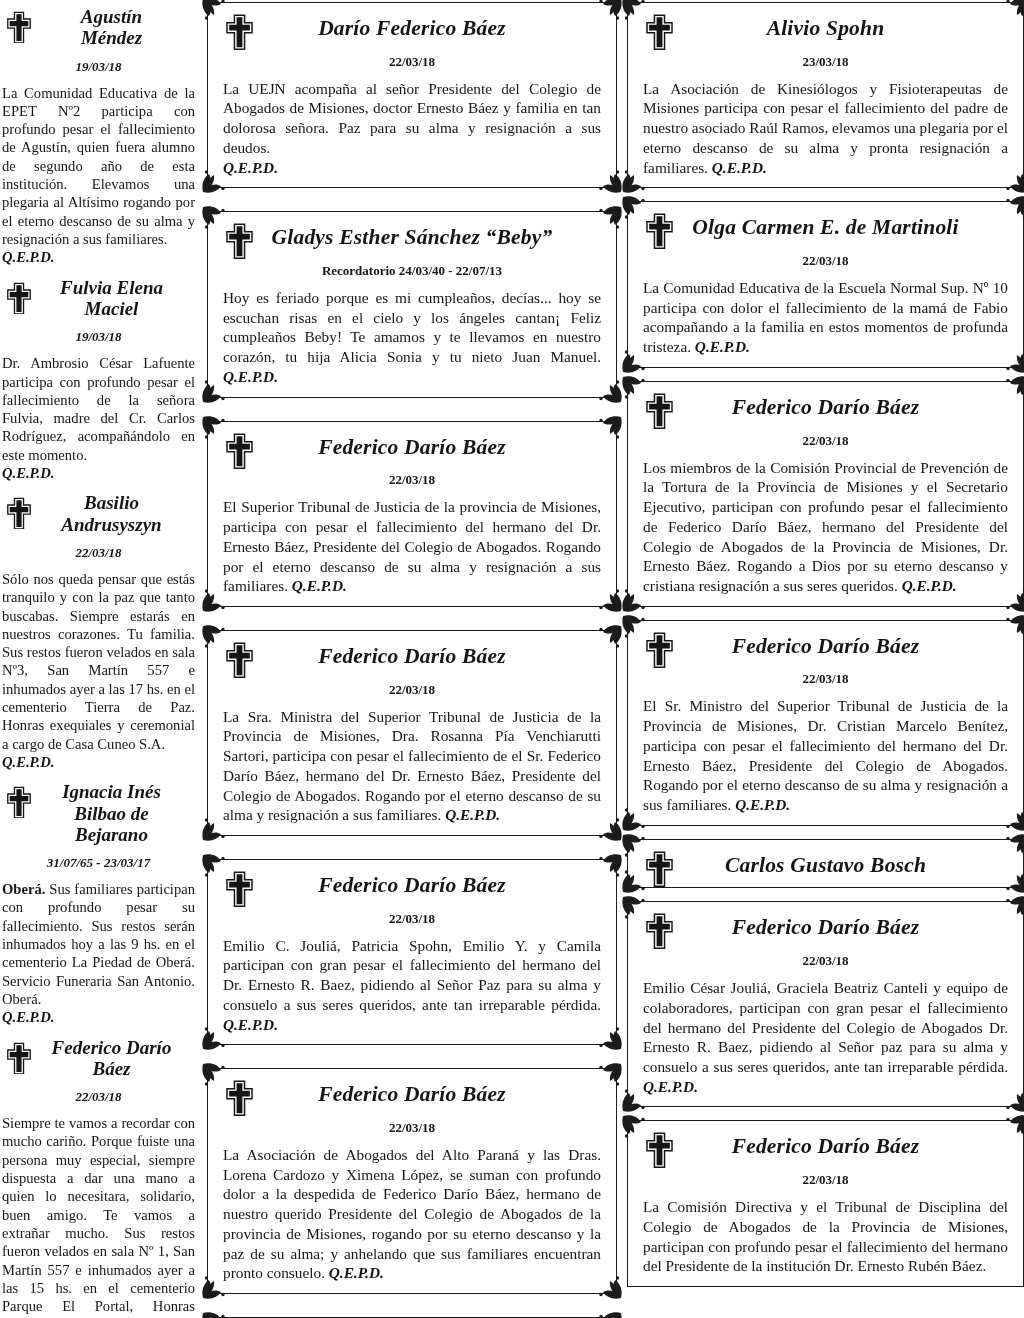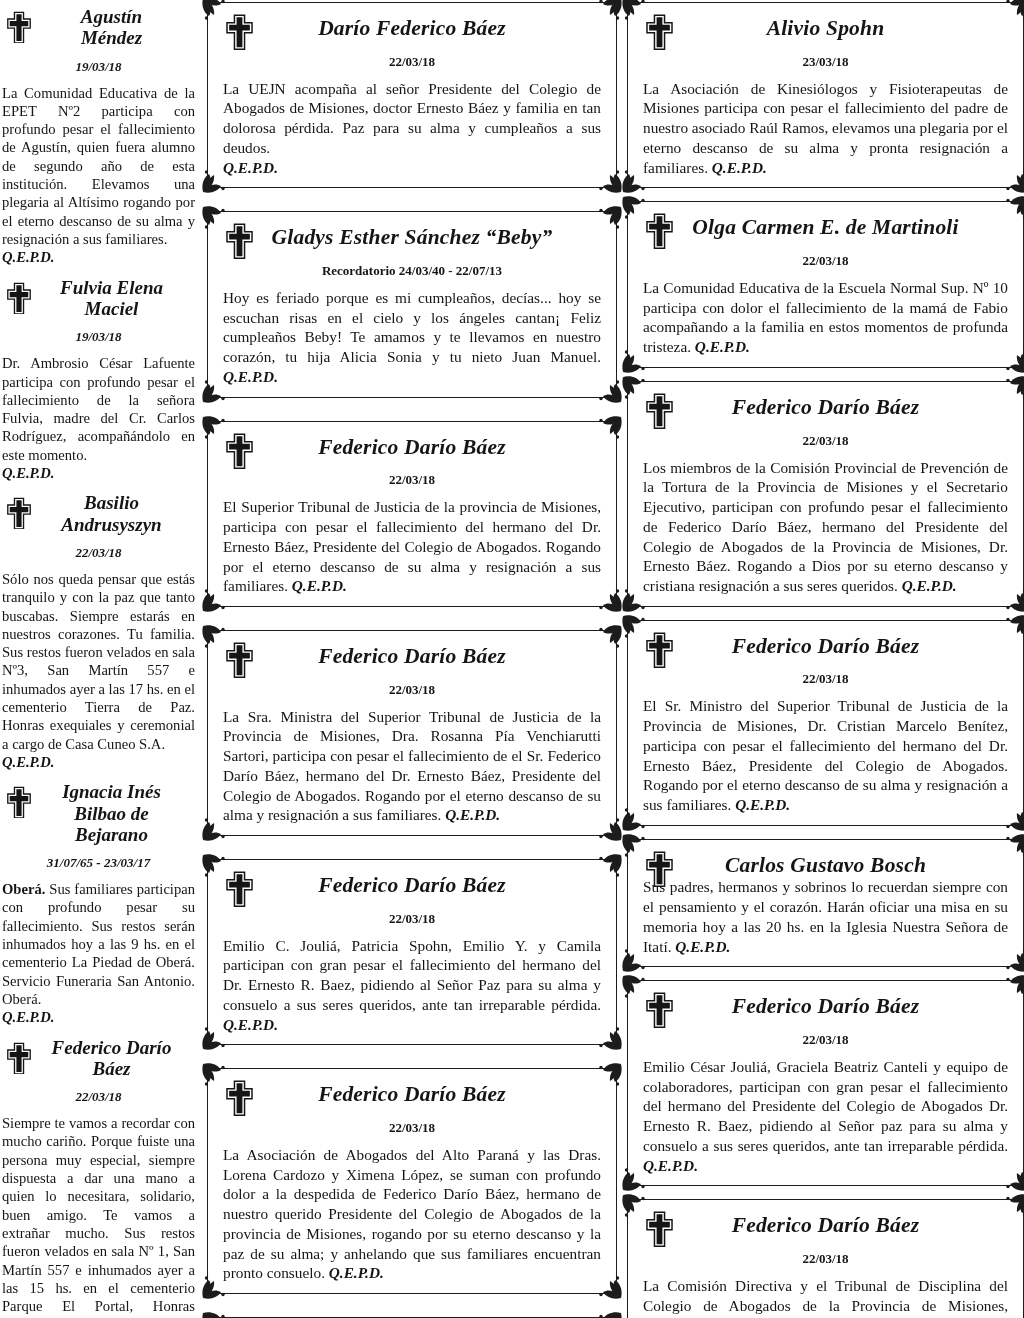--- a/index.html
+++ b/index.html
@@ -172,21 +172,21 @@
         <svg class="orn br" viewBox="0 0 25 25" fill="#1c1c1c">
             <use href="#orn"></use>
           </svg>
         <svg class="bcross" viewBox="-3 -2 35 43">
           <use href="#xc" fill="#151515" stroke="#151515" stroke-width="7"></use>
           <use href="#xc" fill="#ffffff" stroke="#ffffff" stroke-width="3.4"></use>
           <use href="#xc" fill="#151515"></use>
         </svg>
         <h2 class="btitle">Darío Federico Báez</h2>
         <div class="bdate">22/03/18</div>
-        <p class="bbody"><span>La UEJN acompaña al señor Presidente del Colegio de Abogados de Misiones, doctor Ernesto Báez y familia en tan dolorosa pérdida. Paz para su alma y cumpleaños a sus deudos.</span> <b class="qepd block">Q.E.P.D.</b></p>
+        <p class="bbody"><span>La UEJN acompaña al señor Presidente del Colegio de Abogados de Misiones, doctor Ernesto Báez y familia en tan dolorosa señora. Paz para su alma y resignación a sus deudos.</span> <b class="qepd block">Q.E.P.D.</b></p>
       </article>
 
       <article class="bnotice">
         <svg class="orn tl" viewBox="0 0 25 25" fill="#1c1c1c">
             <use href="#orn"></use>
           </svg>
         <svg class="orn tr" viewBox="0 0 25 25" fill="#1c1c1c">
             <use href="#orn"></use>
           </svg>
         <svg class="orn bl" viewBox="0 0 25 25" fill="#1c1c1c">
@@ -415,21 +415,20 @@
           </svg>
         <svg class="orn br" viewBox="0 0 25 25" fill="#1c1c1c">
             <use href="#orn"></use>
           </svg>
         <svg class="bcross" viewBox="-3 -2 35 43">
           <use href="#xc" fill="#151515" stroke="#151515" stroke-width="7"></use>
           <use href="#xc" fill="#ffffff" stroke="#ffffff" stroke-width="3.4"></use>
           <use href="#xc" fill="#151515"></use>
         </svg>
         <h2 class="btitle">Carlos Gustavo Bosch</h2>
-        <p class="bbody"><span>Sus padres, hermanos y sobrinos lo recuerdan siempre con el pensamiento y el corazón. Harán oficiar una misa en su memoria hoy a las 20 hs. en la Iglesia Nuestra Señora de Itatí.</span> <b class="qepd">Q.E.P.D.</b></p>
       </article>
 
       <article class="bnotice">
         <svg class="orn tl" viewBox="0 0 25 25" fill="#1c1c1c">
             <use href="#orn"></use>
           </svg>
         <svg class="orn tr" viewBox="0 0 25 25" fill="#1c1c1c">
             <use href="#orn"></use>
           </svg>
         <svg class="orn bl" viewBox="0 0 25 25" fill="#1c1c1c">

